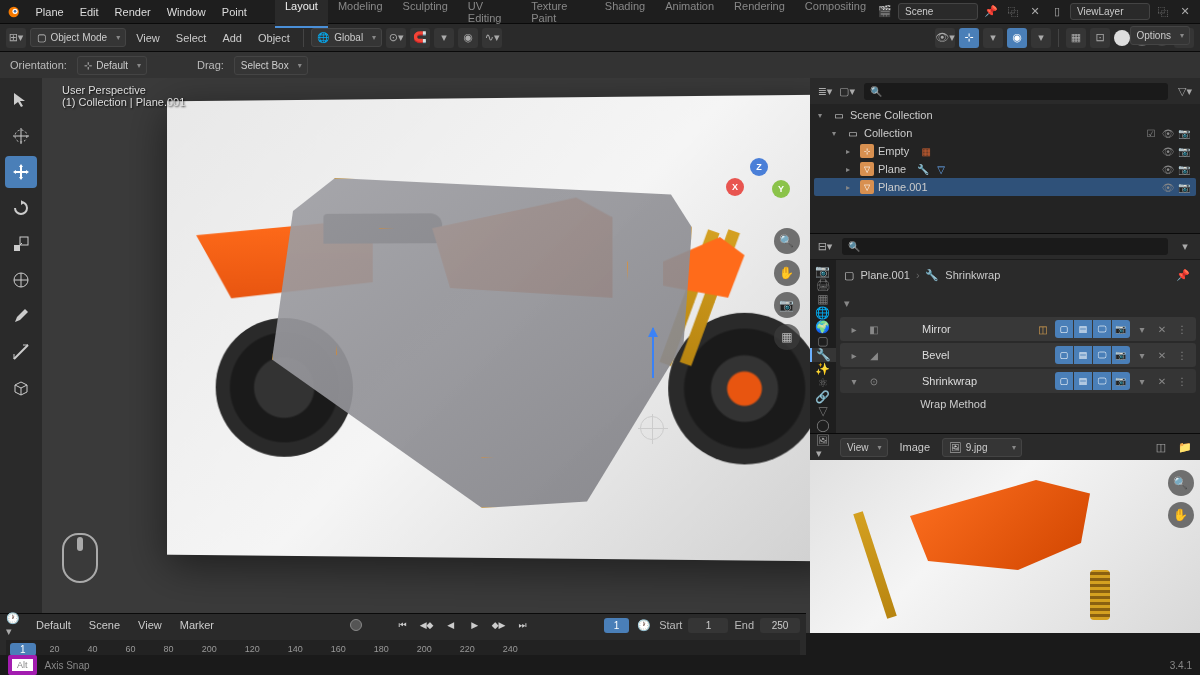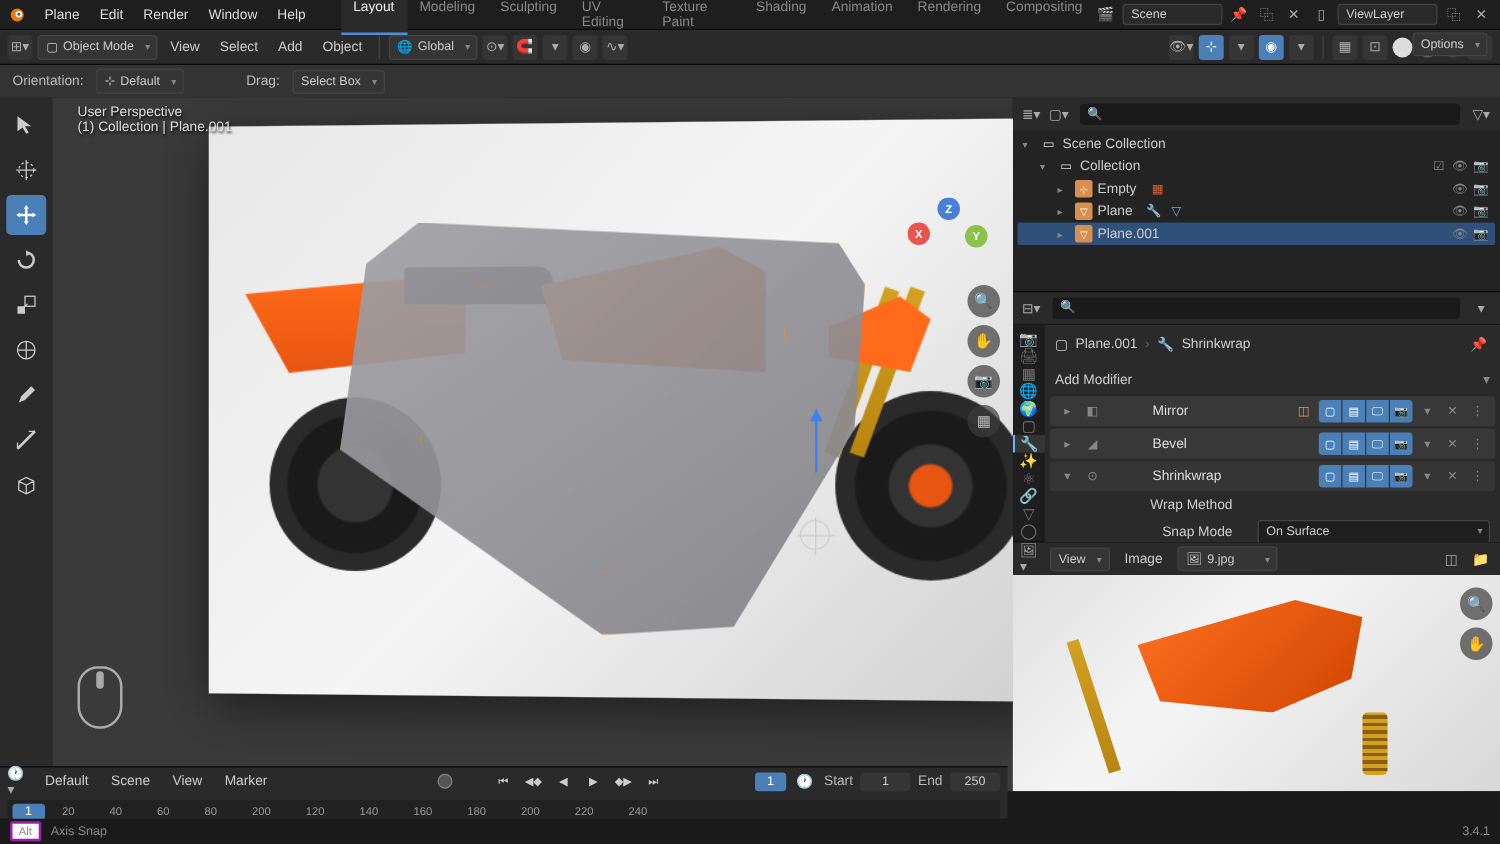--- a/index.html
+++ b/index.html
@@ -101,21 +101,21 @@
 .breadcrumb-sep { color: #666; }
 .panel-header { padding: 5px 8px; background: #333; cursor: pointer; display: flex; align-items: center; gap: 6px; margin-top: 2px; }
 .mod-row { display: flex; align-items: center; padding: 3px 6px; gap: 4px; background: #383838; margin: 2px 4px; border-radius: 3px; }
 .mod-row.expanded { background: #353535; }
 .mod-name { flex: 1; color: #ddd; margin-left: 36px; }
 .mod-icons { display: flex; gap: 1px; }
 .mod-icon-btn { width: 18px; height: 18px; background: #4a7fb8; display: inline-flex; align-items: center; justify-content: center; cursor: pointer; font-size: 9px; color: #fff; }
 .mod-icon-btn:first-child { border-radius: 3px 0 0 3px; }
 .mod-icon-btn:last-child { border-radius: 0 3px 3px 0; }
 .mod-opt { width: 16px; height: 16px; color: #888; cursor: pointer; display: inline-flex; align-items: center; justify-content: center; font-size: 10px; }
-.prop-field { display: flex; align-items: center; padding: 3px 8px 3px 50px; gap: 20px; }
+.prop-field { display: flex; align-items: center; padding: 3px 8px 3px 50px; gap: 8px; }
 .prop-label { width: 100px; text-align: right; color: #ccc; }
 .prop-input { flex: 1; background: #1e1e1e; border: 1px solid #444; color: #ccc; padding: 3px 6px; border-radius: 3px; font-size: 10px; position: relative; }
 .prop-input.dd::after { content: "▾"; position: absolute; right: 5px; color: #888; font-size: 8px; }
 
 
 .image-editor { height: 200px; border-top: 1px solid #0a0a0a; display: flex; flex-direction: column; }
 .img-header { height: 26px; background: #2a2a2a; display: flex; align-items: center; padding: 0 6px; gap: 6px; }
 .img-viewport { flex: 1; background: #2a2a2a; position: relative; overflow: hidden; }
 .img-preview { position: absolute; top: 0; left: 0; width: 100%; height: 100%; background: linear-gradient(135deg, #e0e0e0 0%, #f5f5f5 40%, #d8d8d8 100%); }
 .img-moto { position: absolute; top: 20px; left: 40px; width: 280px; height: 140px; }
@@ -129,37 +129,37 @@
 .timeline-row1 { display: flex; align-items: center; width: 100%; height: 22px; gap: 6px; }
 .timeline-row2 { display: flex; align-items: center; width: 100%; height: 18px; background: #222; font-size: 9px; color: #888; }
 .playback-btn { width: 18px; height: 16px; display: inline-flex; align-items: center; justify-content: center; cursor: pointer; color: #ccc; font-size: 9px; }
 .frame-input { background: #353535; color: #ccc; padding: 2px 8px; border-radius: 3px; font-size: 10px; min-width: 40px; text-align: center; }
 .frame-marker { background: #4a7fb8; color: #fff; padding: 2px 10px; border-radius: 3px; font-size: 10px; }
 .tick { padding: 0 14px; color: #999; font-size: 9px; }
 .auto-key-dot { width: 12px; height: 12px; border-radius: 50%; background: #555; border: 1px solid #888; }
 
 
 .status-bar { position: absolute; bottom: 0; left: 0; right: 0; height: 20px; background: #1a1a1a; display: flex; align-items: center; padding: 0 8px; color: #888; font-size: 10px; gap: 8px; }
-.status-key { background: #ffffff; padding: 1px 5px; border-radius: 2px; border: 2px solid #a21caf; font-size: 9px; }
+.status-key { background: #ffffff; padding: 1px 5px; border-radius: 2px; border: 4px solid #a21caf; font-size: 9px; }
 .status-right { margin-left: auto; }
 </style>
 </head>
 <body>
 
 <div class="top-menubar">
   <svg class="logo-icon" viewBox="0 0 24 24">
       <circle cx="12" cy="12" r="8" fill="#f57900"></circle>
       <circle cx="14" cy="11" r="4" fill="#fff"></circle>
       <circle cx="14" cy="11" r="2" fill="#3e6caa"></circle>
     </svg>
   <span class="menu-item">Plane</span>
   <span class="menu-item">Edit</span>
   <span class="menu-item">Render</span>
   <span class="menu-item">Window</span>
-  <span class="menu-item">Help</span>
+  <span class="menu-item">Point</span>
   <div class="workspace-tabs">
     <span class="workspace-tab active">Layout</span>
     <span class="workspace-tab">Modeling</span>
     <span class="workspace-tab">Sculpting</span>
     <span class="workspace-tab">UV Editing</span>
     <span class="workspace-tab">Texture Paint</span>
     <span class="workspace-tab">Shading</span>
     <span class="workspace-tab">Animation</span>
     <span class="workspace-tab">Rendering</span>
     <span class="workspace-tab">Compositing</span>
@@ -402,21 +402,20 @@
         <div class="breadcrumb">
           <span>▢</span>
           <span>Plane.001</span>
           <span class="breadcrumb-sep">›</span>
           <span>🔧</span>
           <span>Shrinkwrap</span>
           <span style="margin-left:auto" class="icon-btn">📌</span>
         </div>
         <div class="panel-header
         " style="background:#2a2a2a">
-          <span style="flex:1">Add Modifier</span>
           <span style="color:#888">▾</span>
         </div>
 
         <div class="mod-row">
           <span class="mod-opt">▸</span>
           <span class="mod-opt">◧</span>
           <span class="mod-name">Mirror</span>
           <span class="mod-opt" style="color:#d8a050">◫</span>
           <div class="mod-icons">
             <span class="mod-icon-btn">▢</span>
@@ -454,24 +453,20 @@
             <span class="mod-icon-btn">🖵</span>
             <span class="mod-icon-btn">📷</span>
           </div>
           <span class="mod-opt">▾</span>
           <span class="mod-opt">✕</span>
           <span class="mod-opt">⋮</span>
         </div>
 
         <div class="prop-field">
           <span class="prop-label">Wrap Method</span>
-        </div>
-        <div class="prop-field">
-          <span class="prop-label">Snap Mode</span>
-          <div class="prop-input dd">On Surface</div>
         </div>
 
       </div>
     </div>
 
     <div class="image-editor">
       <div class="img-header">
         <span class="icon-btn">🖼▾</span>
         <span class="dropdown">View</span>
         <span class="menu-text">Image</span>

